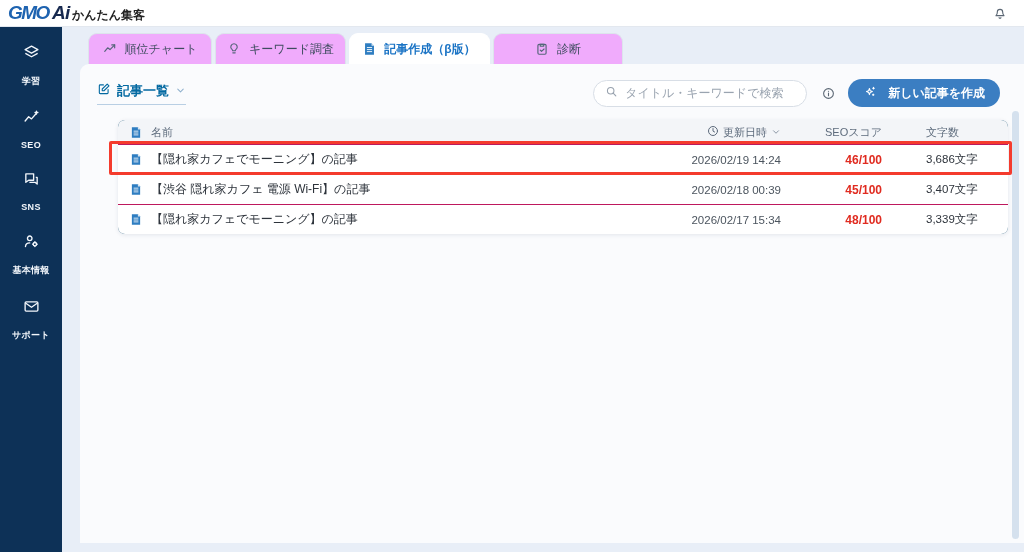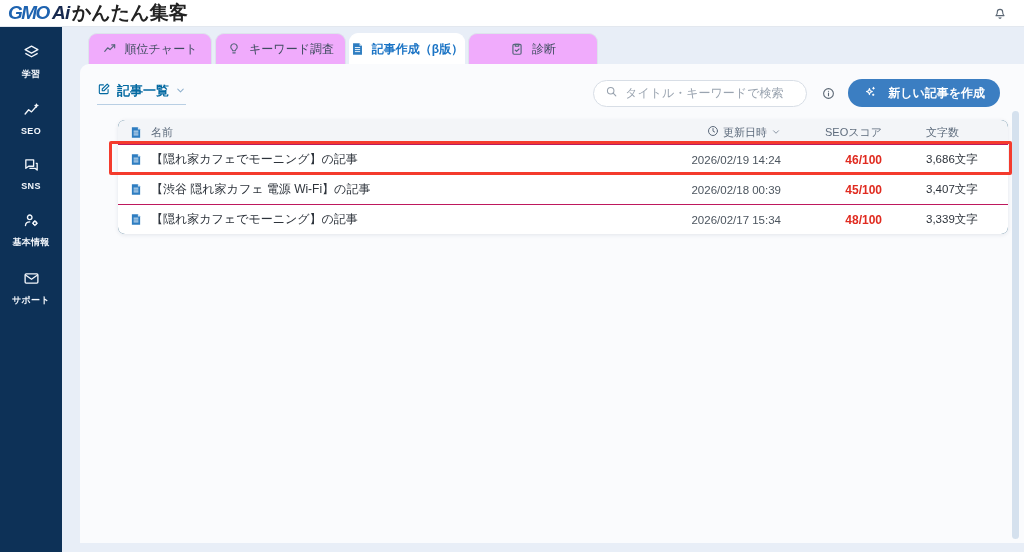--- a/index.html
+++ b/index.html
@@ -4,36 +4,36 @@
 <style>
   *{margin:0;padding:0;box-sizing:border-box}
   html,body{width:1024px;height:552px;overflow:hidden}
   body{font-family:"Liberation Sans","DejaVu Sans",sans-serif;background:#e8eef7;position:relative;-webkit-font-smoothing:antialiased}
 
   
   .header{position:absolute;top:0;left:0;width:1024px;height:27px;background:#fff;border-bottom:1px solid #e3e8ef;display:flex;align-items:center;padding:0 16px 0 8px;z-index:6}
   .logo{display:flex;align-items:baseline;cursor:default}
   .logo-gmo{color:#1e63b0;font-size:19px;font-weight:bold;font-style:italic;letter-spacing:-1.5px}
   .logo-ai{color:#17294f;font-size:19px;font-weight:bold;font-style:italic;margin-left:3px;letter-spacing:-.5px}
-  .logo-jp{color:#222;font-size:19px;font-weight:bold;margin-left:2px}
+  .logo-jp{color:#222;font-size:12px;font-weight:bold;margin-left:2px}
   .bell{margin-left:auto;color:#5a6673;display:flex;align-items:center;cursor:pointer}
 
   
   .sidebar{position:absolute;top:27px;left:0;width:62px;height:525px;background:#0d3157;display:flex;flex-direction:column;align-items:center;padding-top:17px;gap:21px;z-index:5}
-  .side-item{display:flex;flex-direction:column;align-items:center;gap:3px;color:#f2f6fb;cursor:pointer;width:100%}
+  .side-item{display:flex;flex-direction:column;align-items:center;gap:10px;color:#f2f6fb;cursor:pointer;width:100%}
   .side-item .lbl{font-size:9px;font-weight:bold;letter-spacing:.3px;white-space:nowrap}
 
   
   .main{position:absolute;left:62px;top:27px;width:962px;height:525px}
   .tabbar{position:absolute;left:26px;top:6px;display:flex;gap:3px;z-index:2}
   .tab{height:31px;display:flex;align-items:center;justify-content:center;gap:8px;border-radius:9px 9px 0 0;background:#f0abfc;border:1px solid #dde4ec;border-bottom:none;color:#3e4c5f;font-size:12px;cursor:pointer}
   .tab .ticon{display:flex;color:#55657a}
   .tab.active{background:#fff;color:#1b74c5;font-weight:bold;border-color:#fff}
   .tab.active .ticon{color:#1b74c5}
-  .tab1{width:124px}.tab2{width:131px}.tab3{width:116px}.tab4{width:130px}
+  .tab1{width:124px}.tab2{width:131px}.tab3{width:141px}.tab4{width:130px}
 
   .panel{position:absolute;left:18px;top:37px;width:944px;height:479px;background:#fafbfd;border-radius:9px 0 0 0;z-index:1}
 
   
   .toolbar{display:flex;align-items:center;padding:15px 24px 0 17px}
   .article-list{display:flex;align-items:center;gap:6px;color:#0369a1;font-size:13px;font-weight:bold;border-bottom:1px solid #b9cfe4;padding-bottom:4px;cursor:pointer}
   .article-list .chev{color:#8fb0cd;display:flex}
   .search{margin-left:auto;width:214px;height:27px;border:1px solid #d8dee6;border-radius:14px;background:#fff;display:flex;align-items:center;padding:0 11px;gap:7px;color:#98a2ae}
   .search input{border:none;outline:none;width:100%;font-size:12px;background:transparent;color:#701a75;font-family:Liberation Serif, serif}
   .search input::placeholder{color:#9aa4b0}

